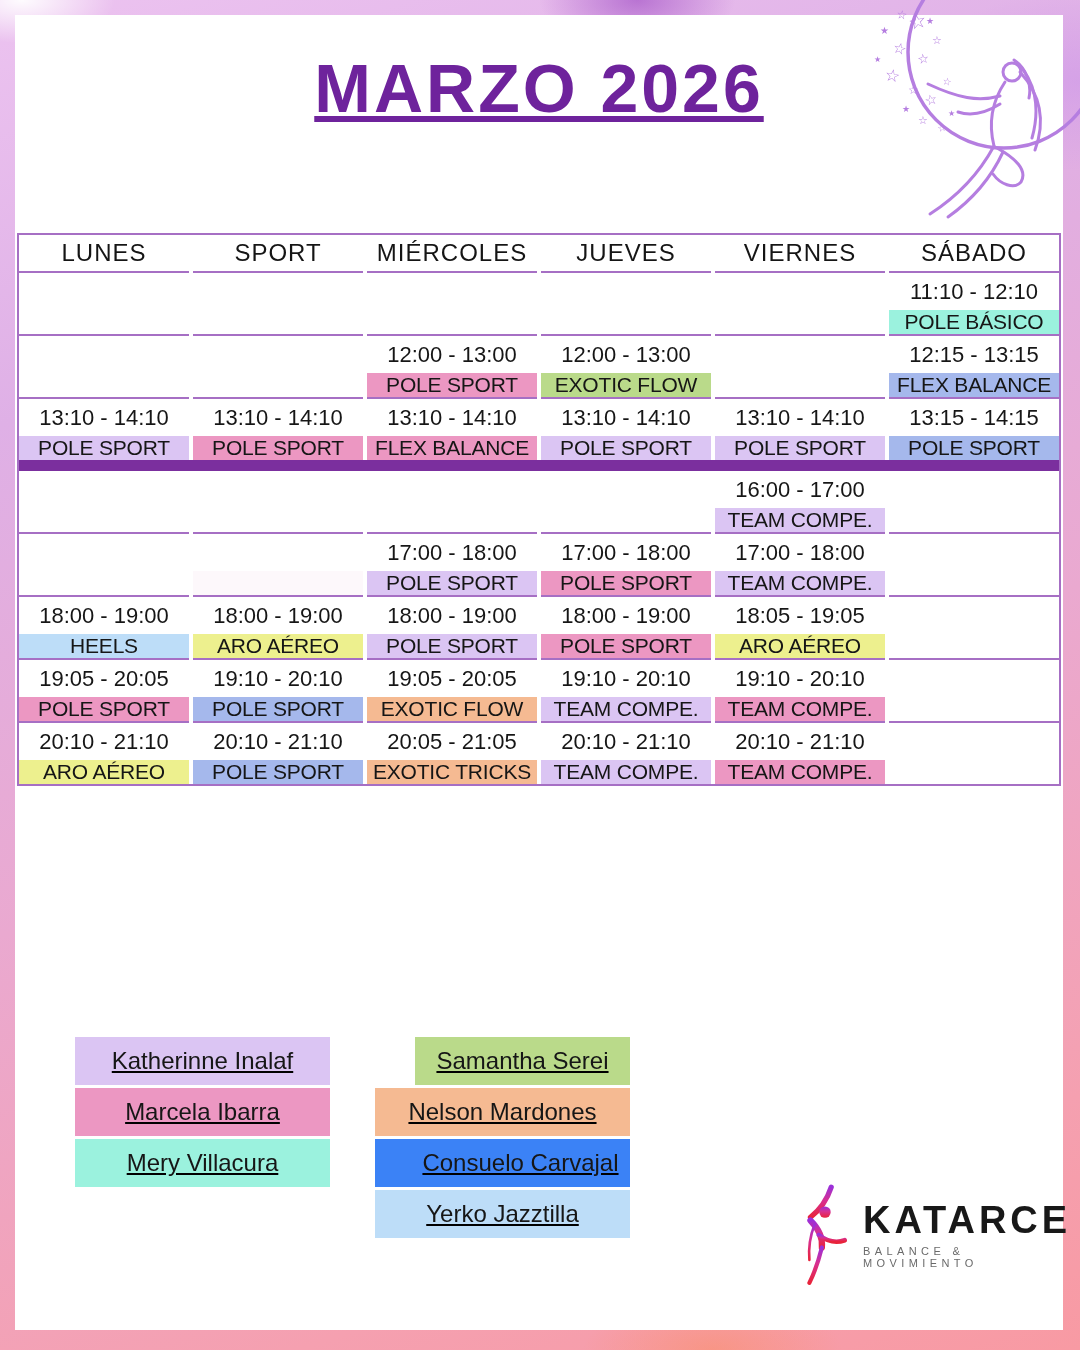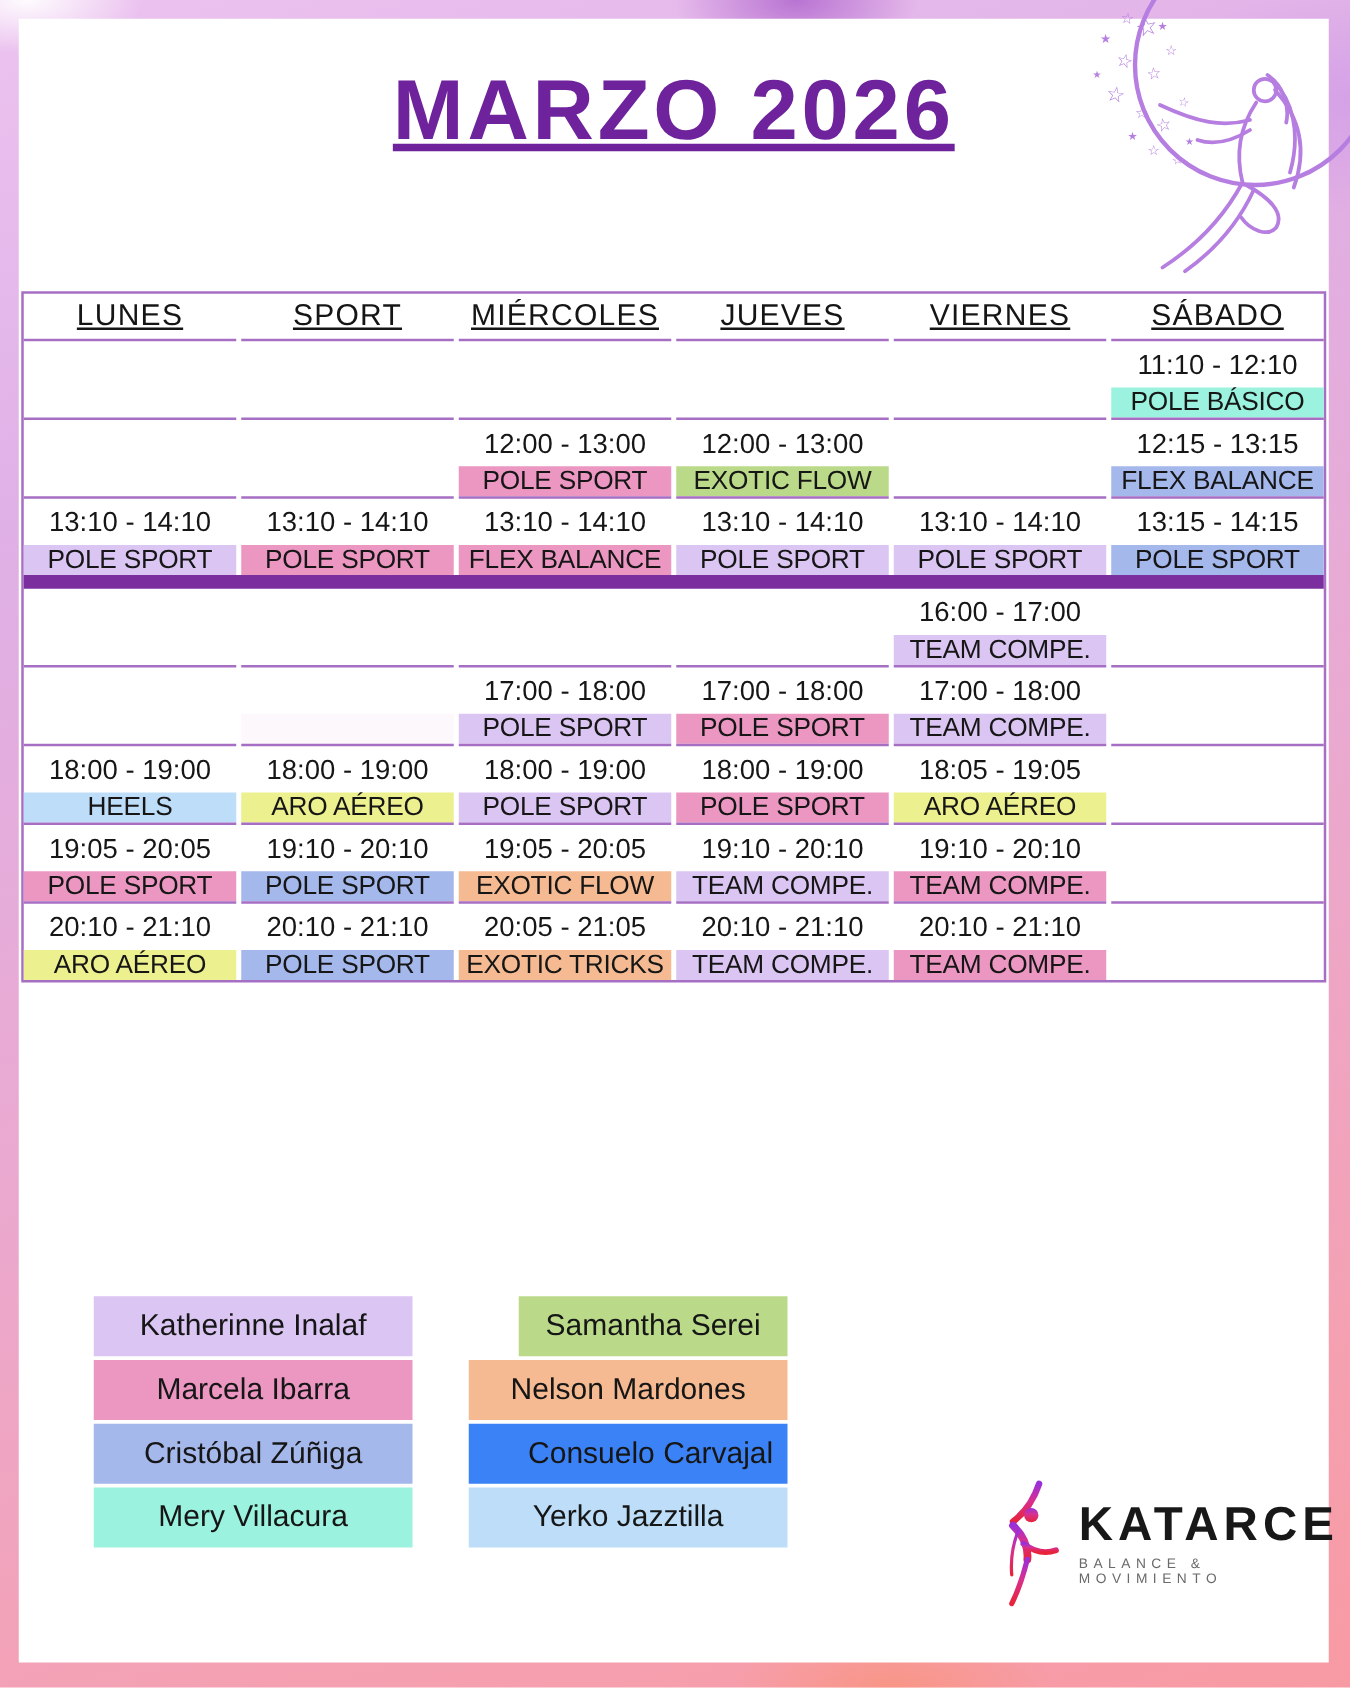--- a/index.html
+++ b/index.html
@@ -13,30 +13,30 @@
       radial-gradient(220px 120px at 100% 6%, rgba(208,154,232,.65), transparent 75%),
       linear-gradient(162deg,#ecc3f0 0%,#dfb0e6 25%,#eaa9d0 55%,#f5a0b0 85%,#f89aa3 100%);
   }
   .page{position:absolute;left:15px;top:15px;right:17px;bottom:20px;background:#ffffff;}
   .title{position:absolute;top:34px;left:0;right:0;text-align:center;
     font-size:68px;font-weight:bold;letter-spacing:3px;}
   
   .schedule{position:absolute;top:218px;left:2px;right:2px;border:2px solid #a66fc4;background:#fff;}
   .days,.block{display:grid;grid-template-columns:repeat(6,1fr);column-gap:4px;}
   .day{height:36px;display:flex;align-items:center;justify-content:center;
-    font-size:24px;letter-spacing:1px;color:#151515;text-decoration:underline;}
+    font-size:24px;letter-spacing:1px;color:#151515;}
   .cell{border-top:2px solid #a66fc4;}
   .no-top .cell{border-top:none;}
   .time{height:37px;display:flex;align-items:center;justify-content:center;
     font-size:22px;color:#161616;white-space:nowrap;}
   .chip{height:24px;display:flex;align-items:center;justify-content:center;
     font-size:21px;letter-spacing:-0.2px;color:#161616;white-space:nowrap;}
   .divider{height:11px;}
   
-  .legend-col{position:absolute;width:255px;}
+  .legend-col{position:absolute;width:255px;text-decoration:underline;}
   .legend-item{height:48px;margin-bottom:3px;display:flex;align-items:center;justify-content:center;
     font-size:24px;color:#161616;}
   
   .brand{position:absolute;left:778px;top:1168px;display:flex;align-items:center;}
   .brand-glyph{width:64px;height:104px;flex:0 0 auto;}
   .brand-text{margin-left:6px;}
   .brand-name{font-size:38px;font-weight:600;letter-spacing:4px;color:#181818;line-height:1;}
   .brand-tagline{font-size:11px;letter-spacing:4.4px;color:#6a6a6a;margin-top:6px;}
   .dancer{position:absolute;right:0;top:0;width:218px;height:228px;}
 </style>
@@ -265,21 +265,20 @@
             <div class="time"></div>
             <div class="chip"></div>
           </div>
         </div>
       </div>
   </div>
 
   <div class="legend-col" style="left:60px;top:1022px;">
       <div class="legend-item" style="background: rgb(219, 197, 243);">Katherinne Inalaf</div>
       <div class="legend-item" style="background: rgb(236, 151, 194);">Marcela Ibarra</div>
-      <div class="legend-item" style="background: rgb(165, 184, 236);">Cristóbal Zúñiga</div>
       <div class="legend-item" style="background: rgb(155, 242, 222);">Mery Villacura</div>
     </div>
   <div class="legend-col" style="left:360px;top:1022px;">
       <div class="legend-item" style="background: rgb(186, 218, 138); margin-left: 40px;">Samantha Serei</div>
       <div class="legend-item" style="background: rgb(245, 186, 146);">Nelson Mardones</div>
       <div class="legend-item" style="background: #3b82f6; padding-left: 36px;">Consuelo Carvajal</div>
       <div class="legend-item" style="background: rgb(189, 221, 248);">Yerko Jazztilla</div>
     </div>
 
   <div class="brand">

